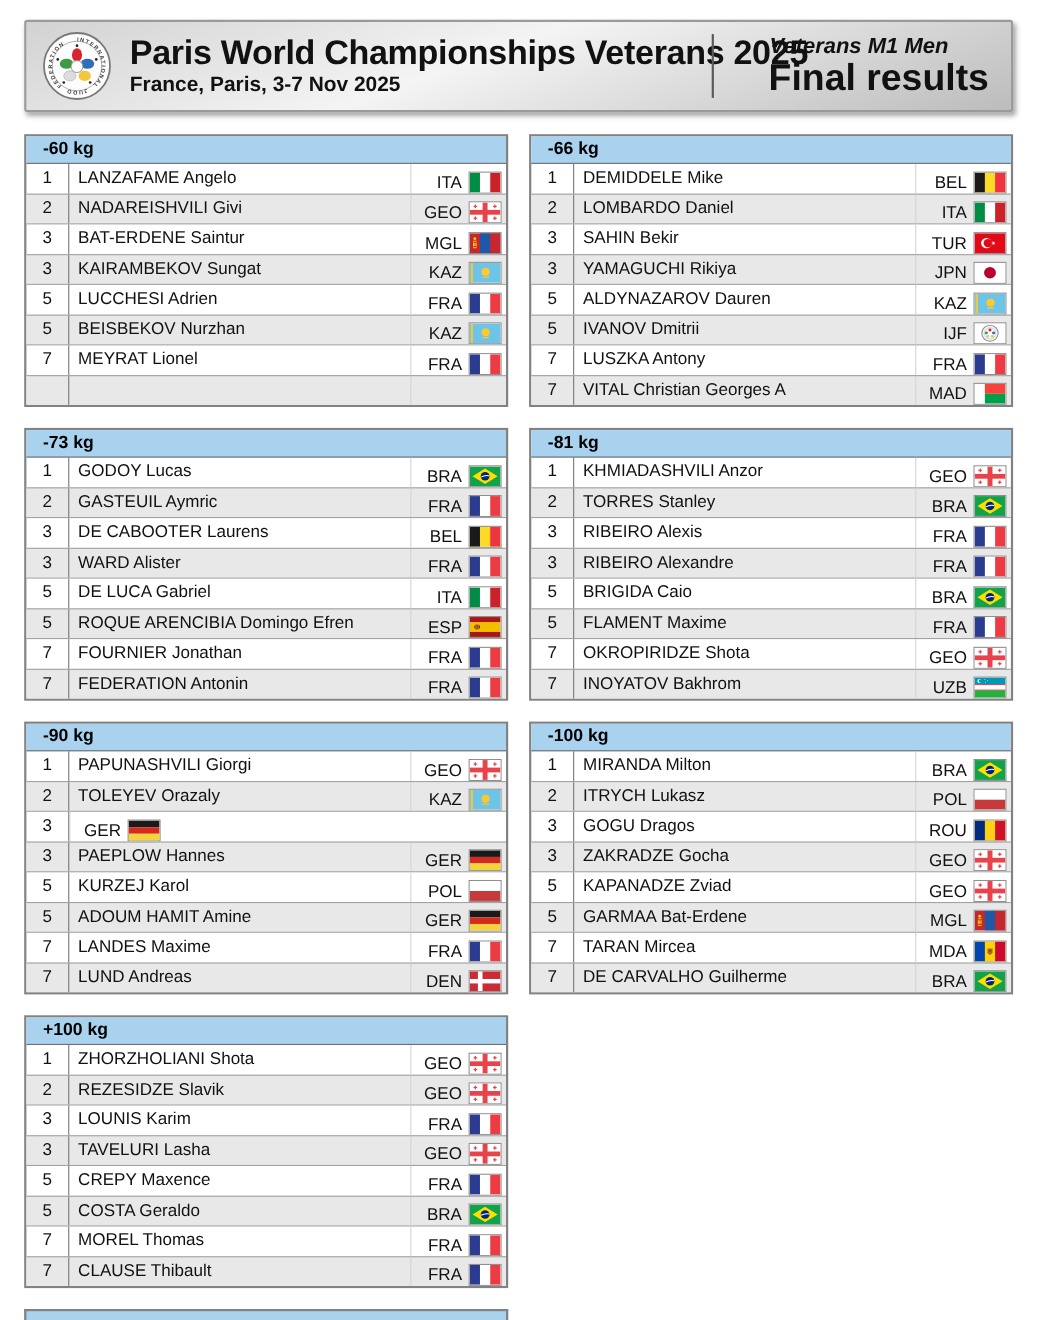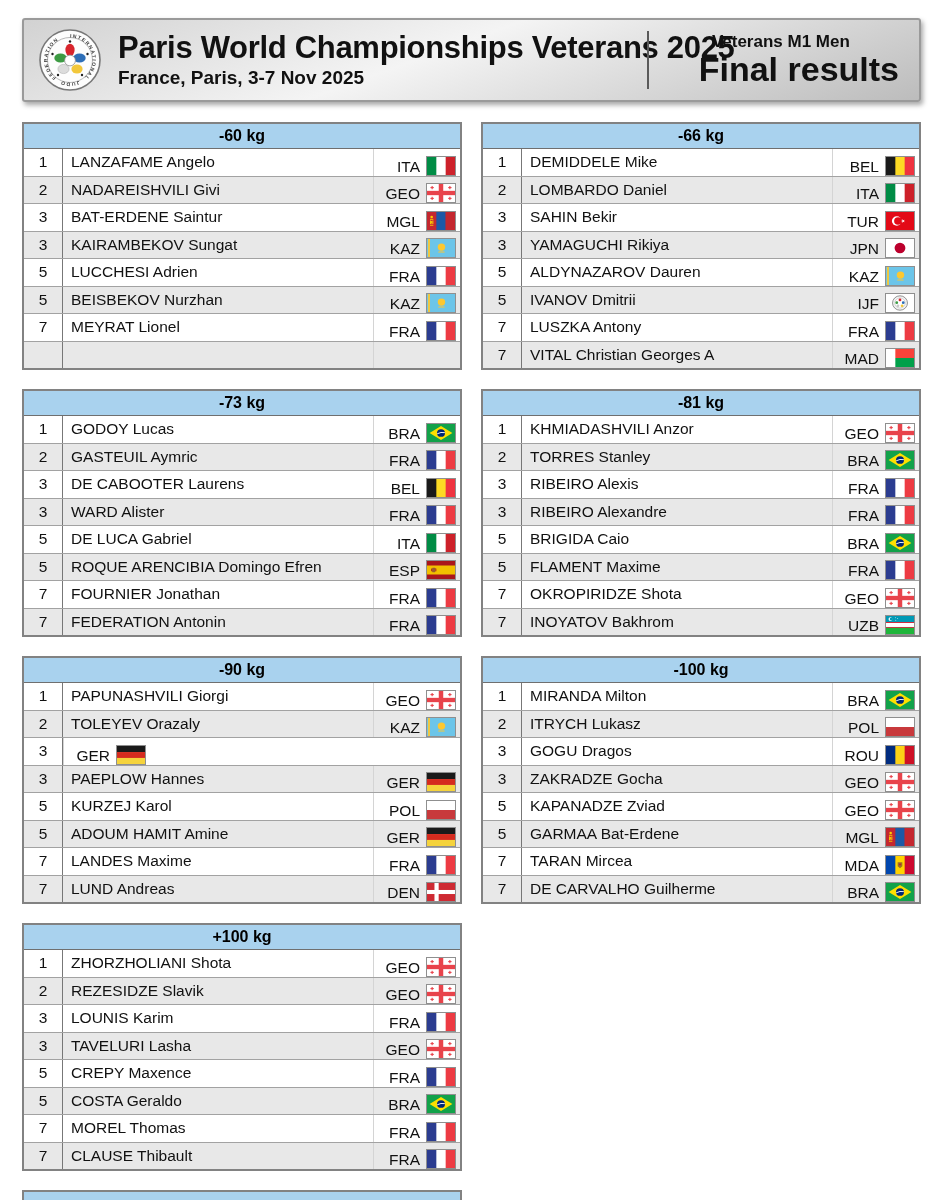--- a/index.html
+++ b/index.html
@@ -16,30 +16,30 @@
     box-shadow:2px 3px 5px rgba(0,0,0,.35);
     display:flex;align-items:center;padding:0 14px;margin-bottom:20px;
   }
   .logo{width:64px;height:64px;flex:0 0 64px;margin-right:16px;}
   .logo svg{width:100%;height:100%;display:block;}
   .titles{flex:1;min-width:0;}
   .event-title{font-size:31px;font-weight:800;line-height:1.12;letter-spacing:-0.3px;white-space:nowrap;}
   .event-sub{font-size:19px;font-weight:700;margin-top:2px;}
   .hdr-divider{width:2px;height:58px;background:#5a5a5a;margin:0 14px;flex:0 0 2px;}
   .hdr-right{text-align:center;padding-right:6px;}
-  .cat-label{font-size:17px;font-weight:700;white-space:nowrap;}
+  .cat-label{font-size:20px;font-weight:700;white-space:nowrap;font-style:italic;}
   .final-label{font-size:34px;font-weight:800;line-height:1.05;white-space:nowrap;margin-left:36px;}
 
   
   .grid{display:grid;grid-template-columns:1fr 1fr;column-gap:19px;row-gap:19px;align-items:start;}
   .rtable{border:2px solid #828282;background:#fff;}
   .thead{
     background:var(--thead-bg,#A9D2EE);height:24px;line-height:24px;
-    border-bottom:1.5px solid #6f6f6f;text-align:center;
-    font-size:16px;font-weight:700;color:#000;
+    border-bottom:1.5px solid #6f6f6f;
+    font-size:16px;font-weight:700;color:#000;padding-left:15px;
   }
   .row{display:flex;height:26.5px;align-items:stretch;font-size:15.5px;}
   .row + .row{border-top:1px solid #a2a2a2;}
   .row.alt{background:var(--row-alt,#E8E8E8);}
   .rank{
     flex:0 0 38px;display:flex;align-items:center;justify-content:center;
     border-right:1.5px solid #777;
   }
   .name{flex:1;display:flex;align-items:center;padding-left:8px;white-space:nowrap;overflow:hidden;}
   .noc{

